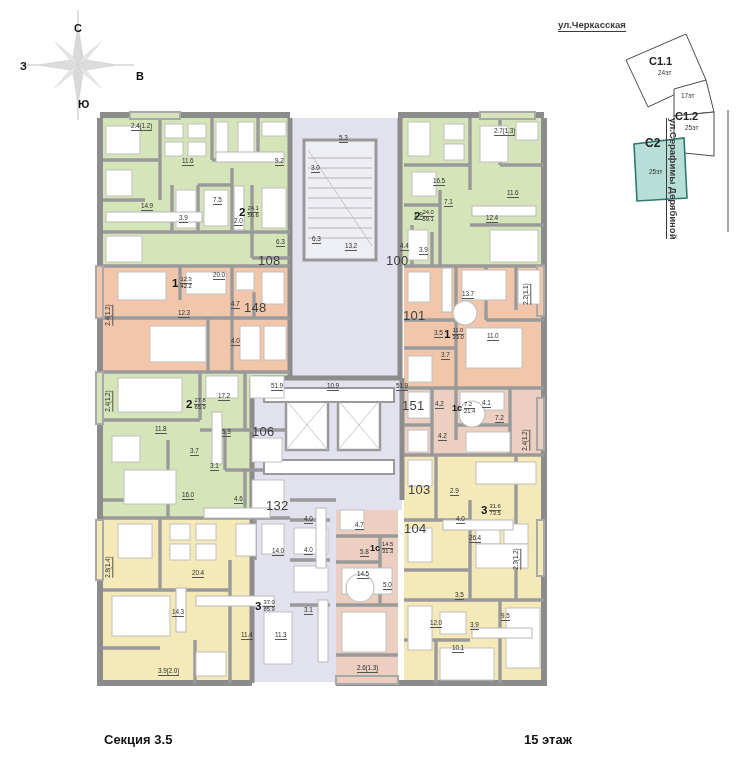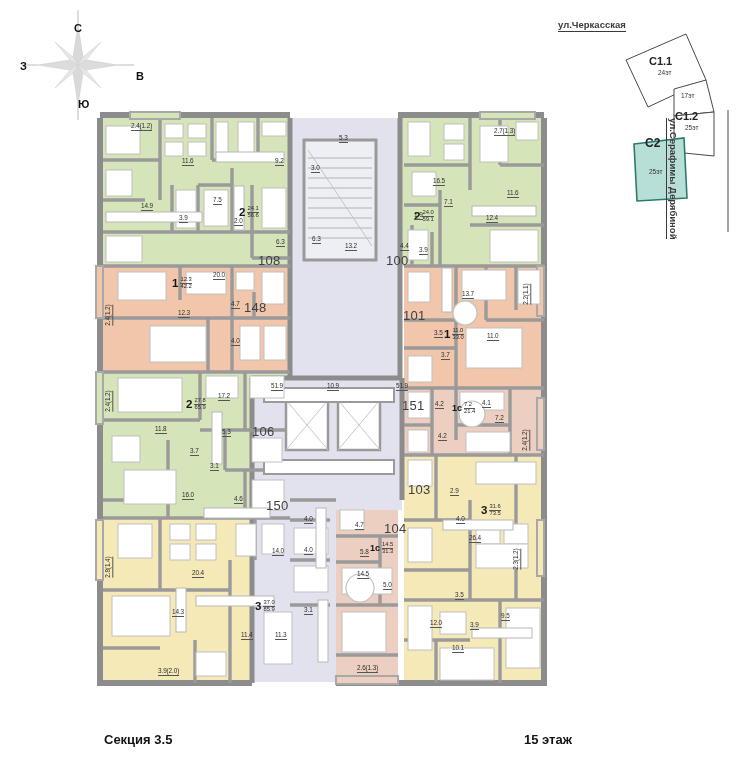--- a/index.html
+++ b/index.html
@@ -466,22 +466,22 @@
         <circle cx="472" cy="414" r="13"></circle>
         <circle cx="465" cy="313" r="12"></circle>
         <circle cx="548" cy="0" r="0"></circle>
       </g>
     </svg>
 
     
     <span class="apt-no" style="left:258px; top:253px;">108</span>
     <span class="apt-no" style="left:244px; top:300px;">148</span>
     <span class="apt-no" style="left:244px; top:424px;margin-left:8px;">106</span>
-    <span class="apt-no" style="left:266px; top:498px;">150</span>
-    <span class="apt-no" style="left:384px; top:521px;">104</span>
+    <span class="apt-no" style="left:266px; top:498px;">132</span>
+    <span class="apt-no" style="left:404px; top:521px;">104</span>
     <span class="apt-no" style="left:408px; top:482px;">103</span>
     <span class="apt-no" style="left:402px; top:398px;">151</span>
     <span class="apt-no" style="left:403px; top:308px;">101</span>
     <span class="apt-no" style="left:386px; top:253px;">100</span>
 
     
     <div class="apt-tag" style="left:239px; top:206px;">
       <span class="rooms">2</span>
       <span class="areas">
         <span class="liv">24.1</span>

